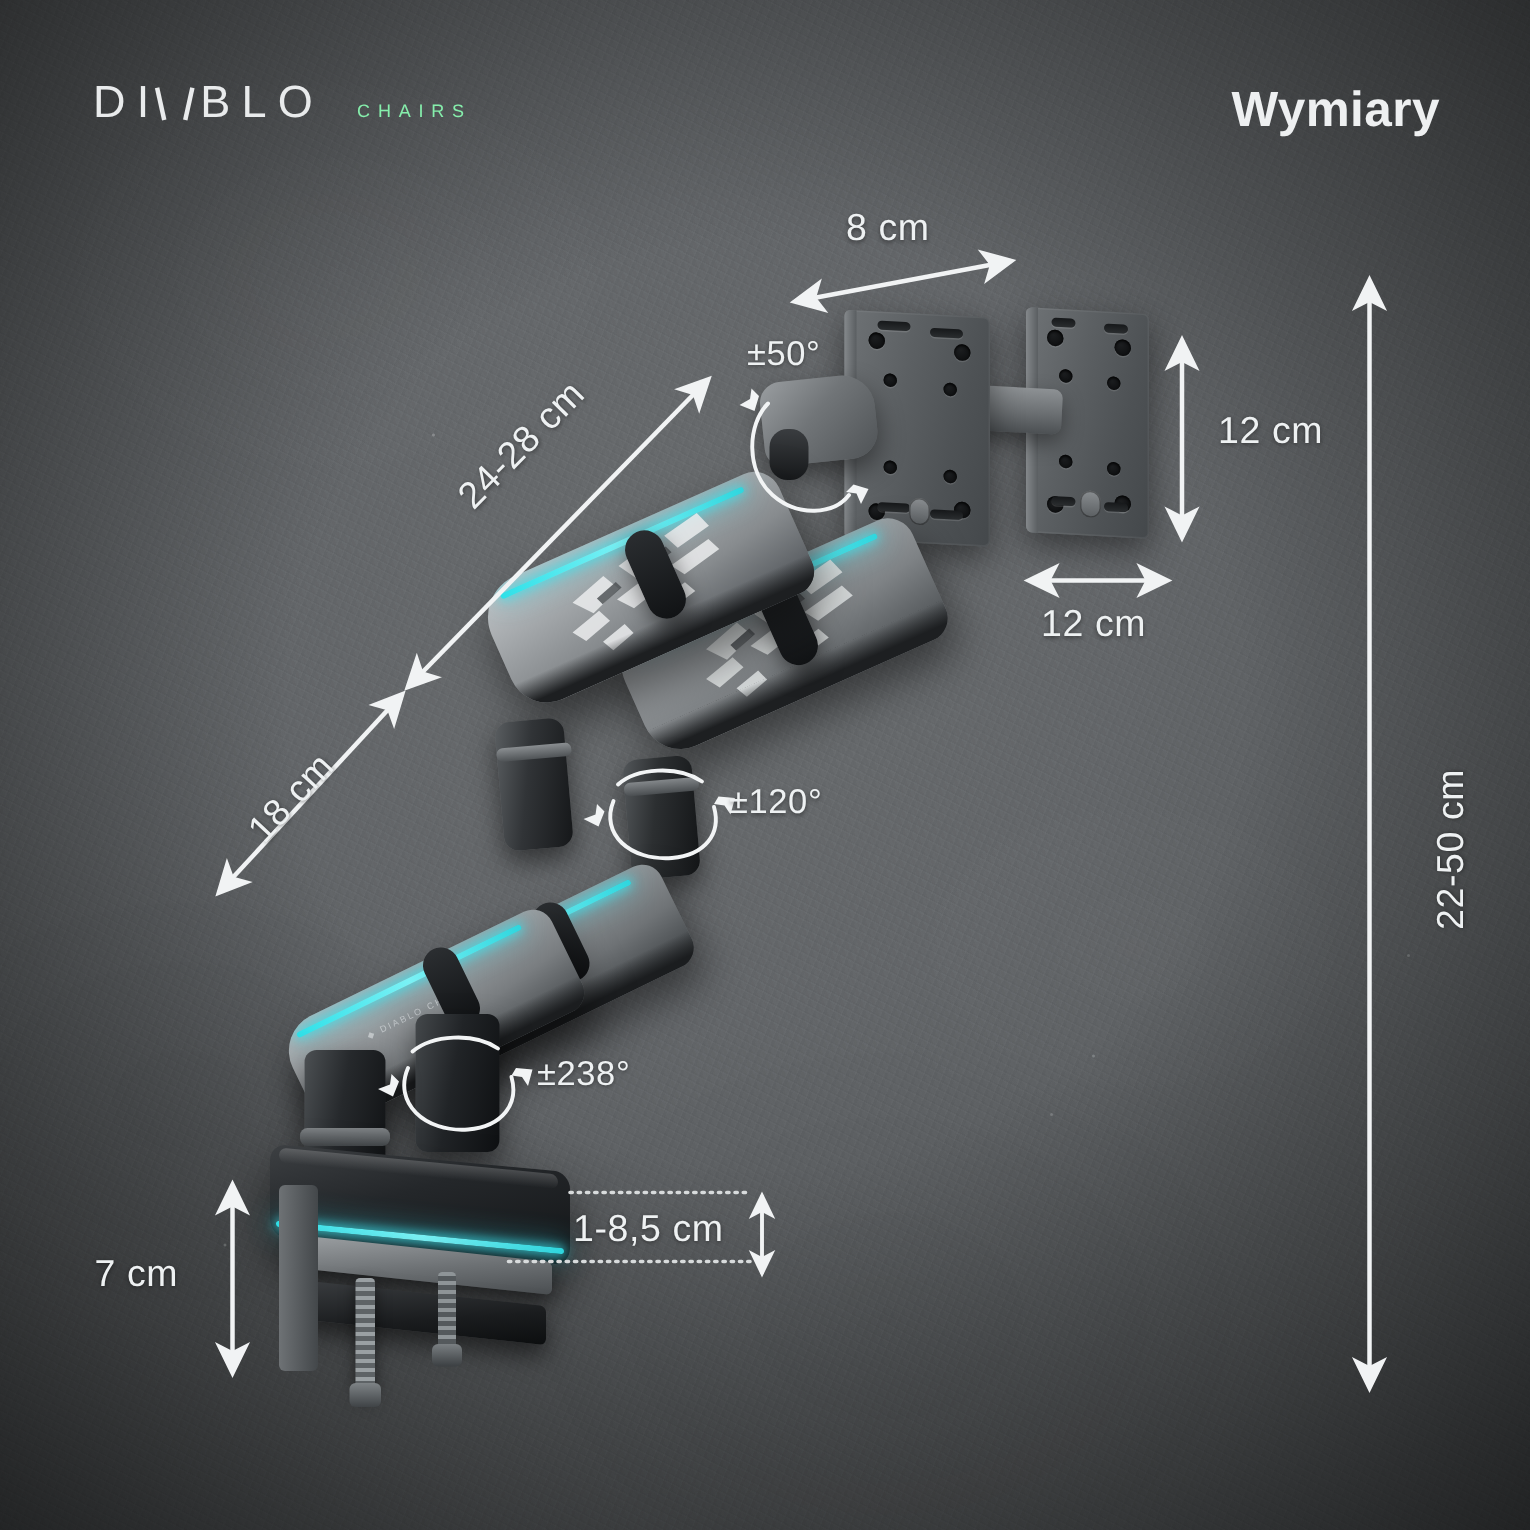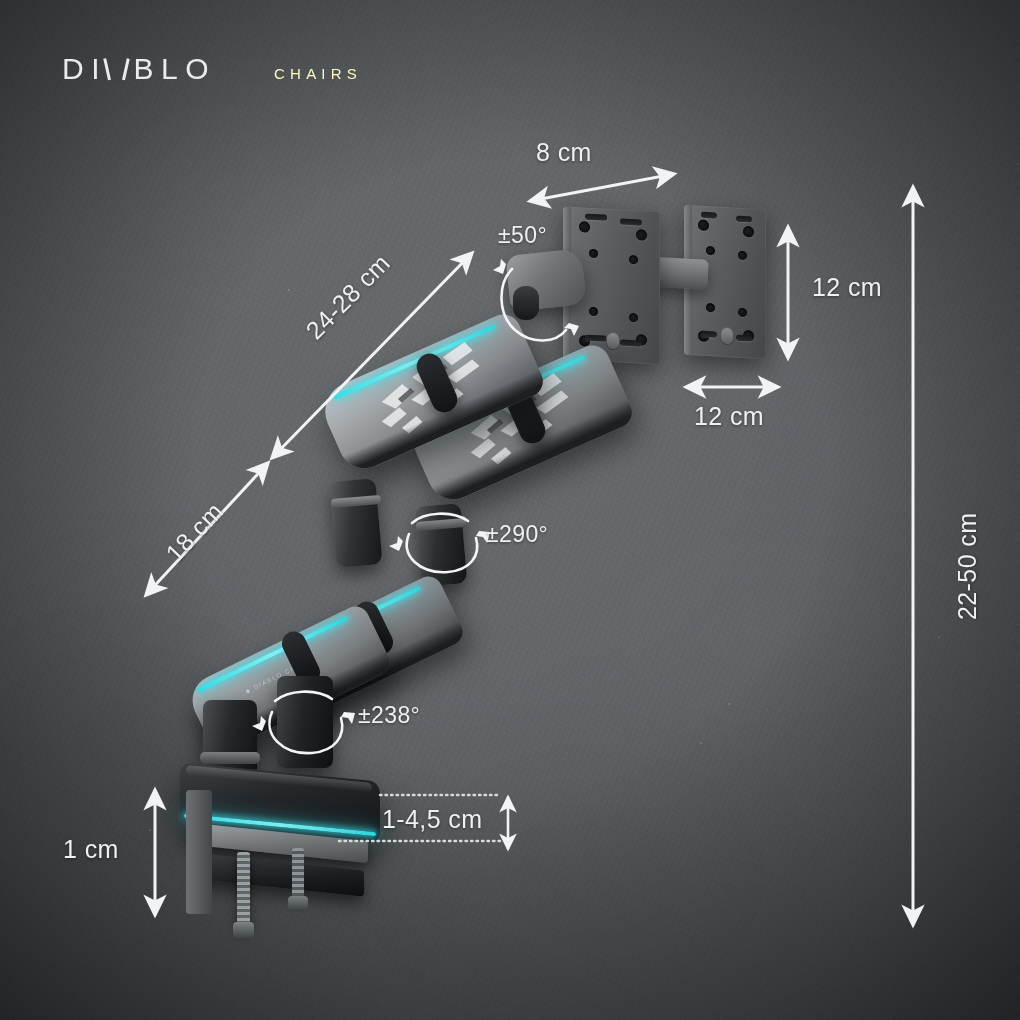--- a/index.html
+++ b/index.html
@@ -30,21 +30,21 @@
 
   
   .logo{position:absolute;left:62px;top:52px;display:flex;align-items:baseline;gap:22px;}
   .logo-main{font-size:30px;letter-spacing:7.5px;color:#e9ebec;font-weight:400;
       font-family:"Liberation Sans","DejaVu Sans",sans-serif;display:flex;}
   .logo-main .lt{display:inline-block;}
   .logo-a{position:relative;display:inline-block;width:19px;height:30px;margin-right:7.5px;}
   .logo-a i{position:absolute;bottom:2px;width:2.6px;height:22px;background:#e9ebec;display:block;}
   .logo-a i.l{left:1px;transform-origin:bottom center;transform:rotate(-12.5deg);}
   .logo-a i.r{right:1px;transform-origin:bottom center;transform:rotate(12.5deg);}
-  .logo-sub{font-size:15px;letter-spacing:5.2px;color:#fef9c3;margin-left:36px;}
+  .logo-sub{font-size:12px;letter-spacing:5.2px;color:#86efac;}
   .title{position:absolute;right:60px;top:54px;font-size:33px;font-weight:700;color:#eef0f1;letter-spacing:.3px;}
 
   
   .dim{position:absolute;color:#eef1f2;font-size:25px;letter-spacing:.4px;white-space:nowrap;
        text-shadow:0 1px 3px rgba(0,0,0,.45);}
   .dim.sm{font-size:23px;}
   svg.ov{position:absolute;inset:0;width:1020px;height:1020px;overflow:visible;pointer-events:none;}
 
   
   .prod{position:absolute;inset:0;}
@@ -90,20 +90,21 @@
       <span class="logo-a">
           <i class="l"></i>
           <i class="r"></i>
         </span>
       <span class="lt">B</span>
       <span class="lt">L</span>
       <span class="lt">O</span>
     </div>
     <div class="logo-sub">CHAIRS</div>
   </div>
+  <div class="title">Wymiary</div>
 
   <div class="prod">
 
     <div class="plate" style="left:684px;top:207px;width:82px;height:150px;transform:skewY(3.2deg);">
       <div class="edge"></div>
       <div class="hole" style="left:14px;top:14px"></div>
       <div class="hole" style="right:12px;top:18px"></div>
       <div class="hole sm" style="left:22px;top:40px"></div>
       <div class="hole sm" style="right:19px;top:43px"></div>
       <div class="hole sm" style="left:22px;bottom:44px"></div>
@@ -321,35 +322,35 @@
     <g fill="#f2f4f5">
       <path d="M569,323 l10,3 -5,10 -3,-7 -7,-1 z"></path>
       <path d="M506,264 l-3,10 -10,-4 7,-4 1,-7 z"></path>
       <path d="M479,531 l11,1 -3,11 -4,-6 -7,-1 z"></path>
       <path d="M403,541 l-4,10 -10,-5 8,-3 1,-7 z"></path>
       <path d="M344,712 l11,1 -3,11 -4,-6 -7,-1 z"></path>
       <path d="M266,721 l-4,10 -10,-5 8,-3 1,-7 z"></path>
     </g>
   </svg>
 
-  <div class="dim" style="left:536px;top:138px;">8 cm</div>
+  <div class="dim" style="left:564px;top:138px;">8 cm</div>
 
   <div class="dim" style="left:812px;top:273px;">12 cm</div>
 
   <div class="dim" style="left:694px;top:402px;">12 cm</div>
 
   <div class="dim" style="left:300px;top:325px;transform:rotate(-45.5deg);transform-origin:0 0;">24-28 cm</div>
 
   <div class="dim" style="left:160px;top:548px;transform:rotate(-47deg);transform-origin:0 0;">18 cm</div>
 
   <div class="dim" style="left:953px;top:620px;transform:rotate(-90deg);transform-origin:0 0;">22-50 cm</div>
 
-  <div class="dim" style="left:63px;top:835px;">1 cm</div>
-
-  <div class="dim" style="left:382px;top:805px;">1-4,5 cm</div>
+  <div class="dim" style="left:63px;top:835px;">7 cm</div>
+
+  <div class="dim" style="left:382px;top:805px;">1-8,5 cm</div>
 
   <div class="dim sm" style="left:498px;top:222px;">±50°</div>
 
-  <div class="dim sm" style="left:486px;top:521px;">±290°</div>
+  <div class="dim sm" style="left:486px;top:521px;">±120°</div>
 
   <div class="dim sm" style="left:358px;top:702px;">±238°</div>
 
 </div>
 
 </body></html>

